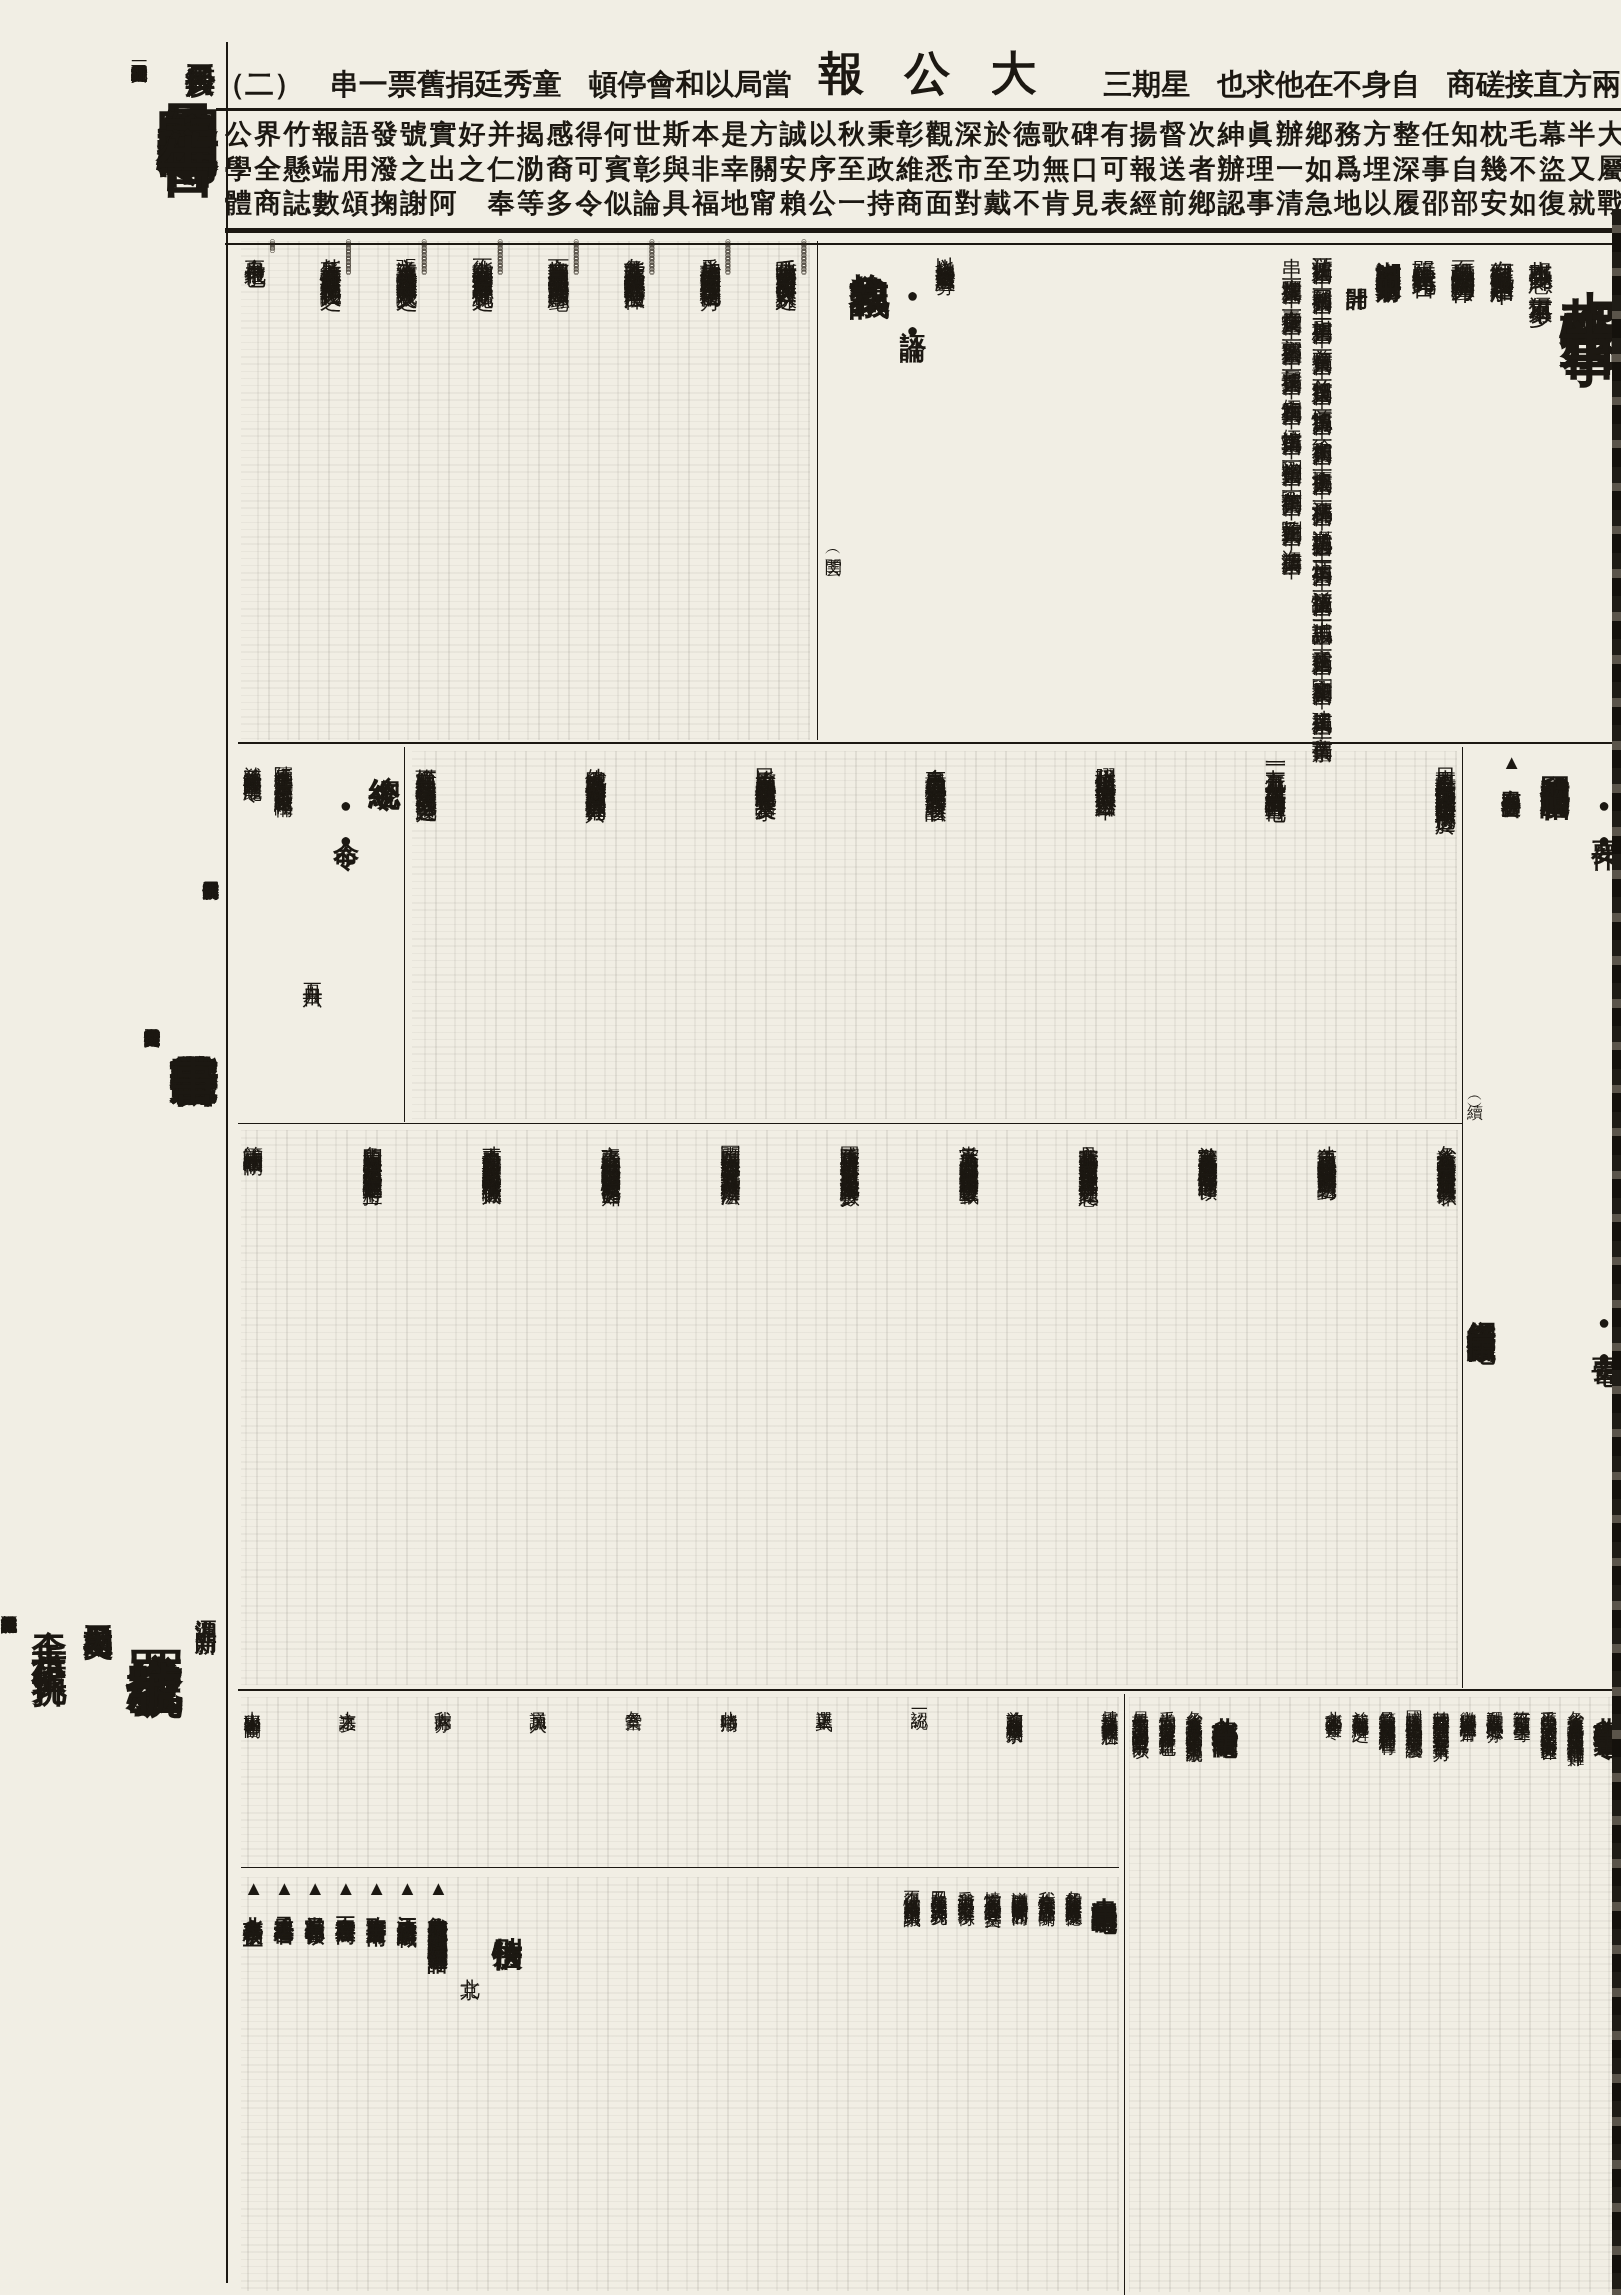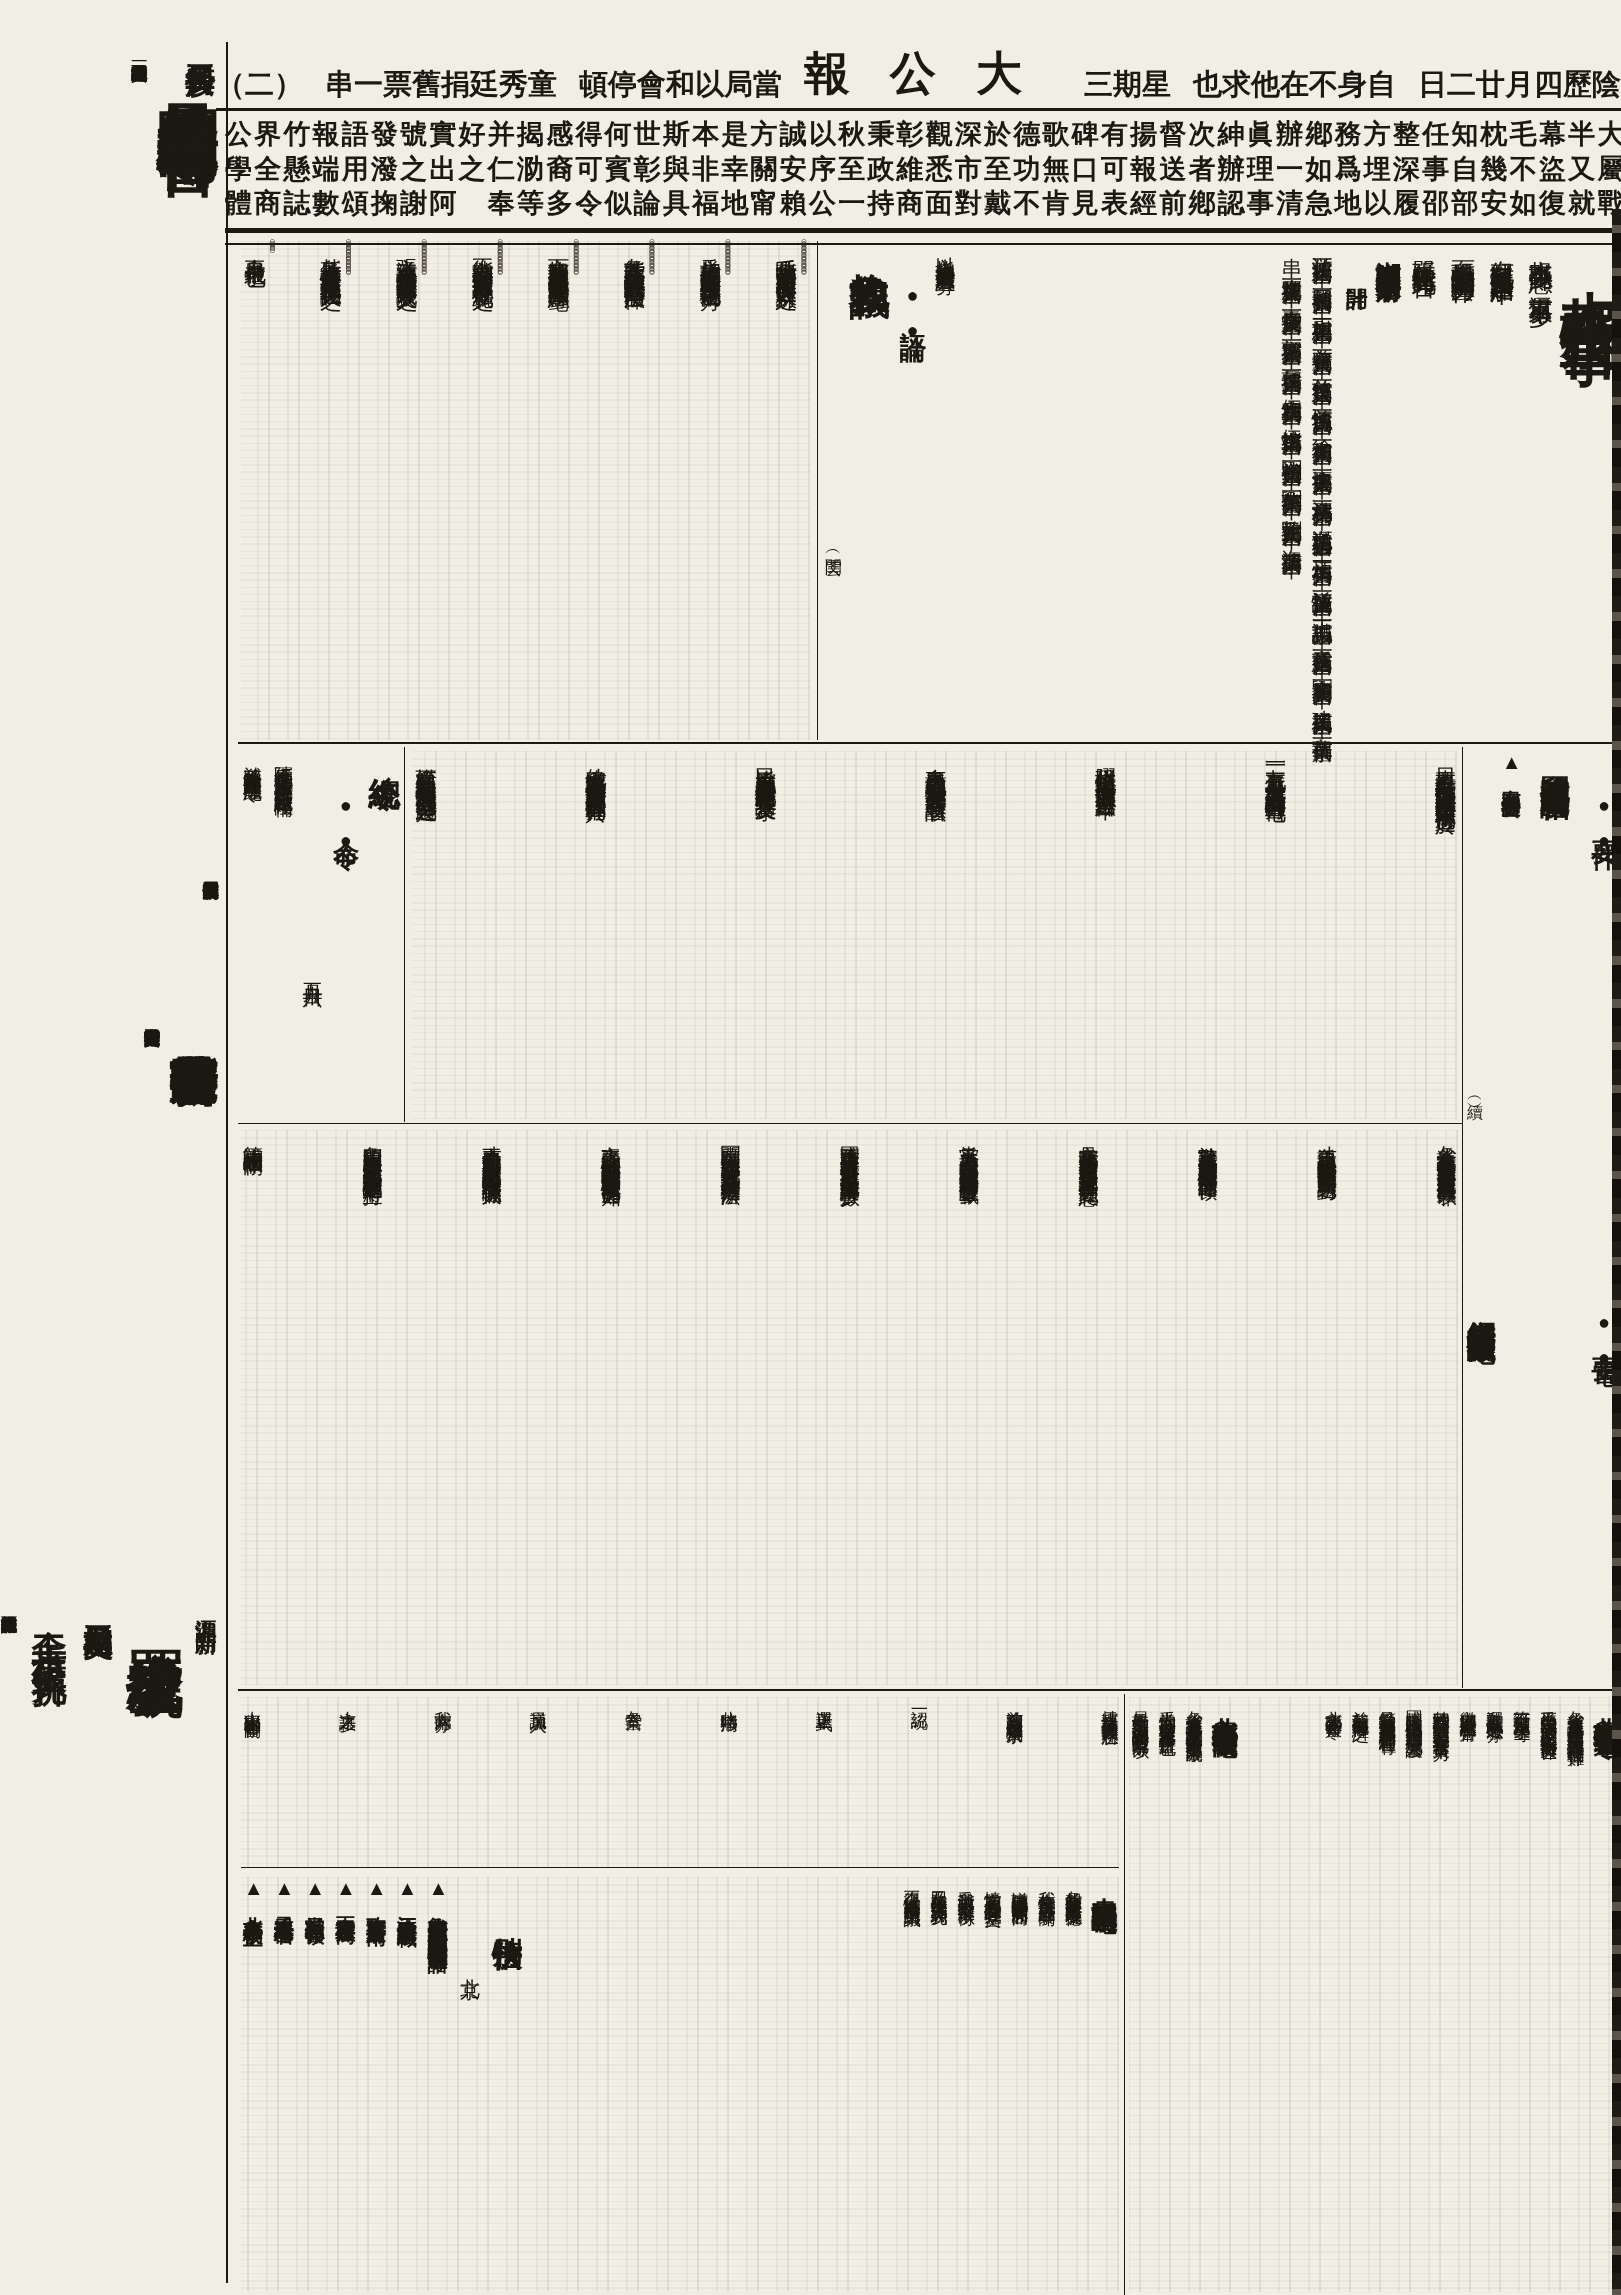--- a/index.html
+++ b/index.html
@@ -62,21 +62,21 @@
 
 <div class="page">
 
   <div id="masthead" class="abs" style="left:216px;top:40px;width:1405px;height:65px;">
     <div class="mh rtl">（二）</div>
     <div class="mh rtl">童秀廷捐舊票一串</div>
     <div class="mh rtl">當局以和會停頓</div>
     <div class="mh-title rtl">大公報</div>
     <div class="mh rtl">星期三</div>
     <div class="mh rtl">自身不在他求也</div>
-    <div class="mh rtl">陰歷四月廿二日</div>
+    <div class="mh rtl">兩方直接磋商</div>
   </div>
   <div class="abs rule" style="left:216px;top:108px;width:1405px;height:2.9px;"></div>
 
   <div id="praise" class="abs" style="left:225px;top:115px;width:1397px;height:108px;">
     <div class="prows">
       <div class="prow">公界竹報語發號實好并揭感得何世斯本是方誠以秋秉彰觀深於德歌碑有揚督次紳眞辦鄕務方整任知枕毛幕半大和嗣鴈痛來發年攸</div>
       <div class="prow">學全懸端用潑之出之仁泐裔可賓彰與非幸關安序至政維悉市至功無口可報送者辦理一如爲埋深事自幾不盜又屬停後尤人生戰憨</div>
       <div class="prow">體商誌數頌掬謝阿　奉等多令似論具福地甯賴公一持商面對戴不肯見表經前鄕認事清急地以履邵部安如復就戰議甚商民以事去</div>
     </div>
   </div>

